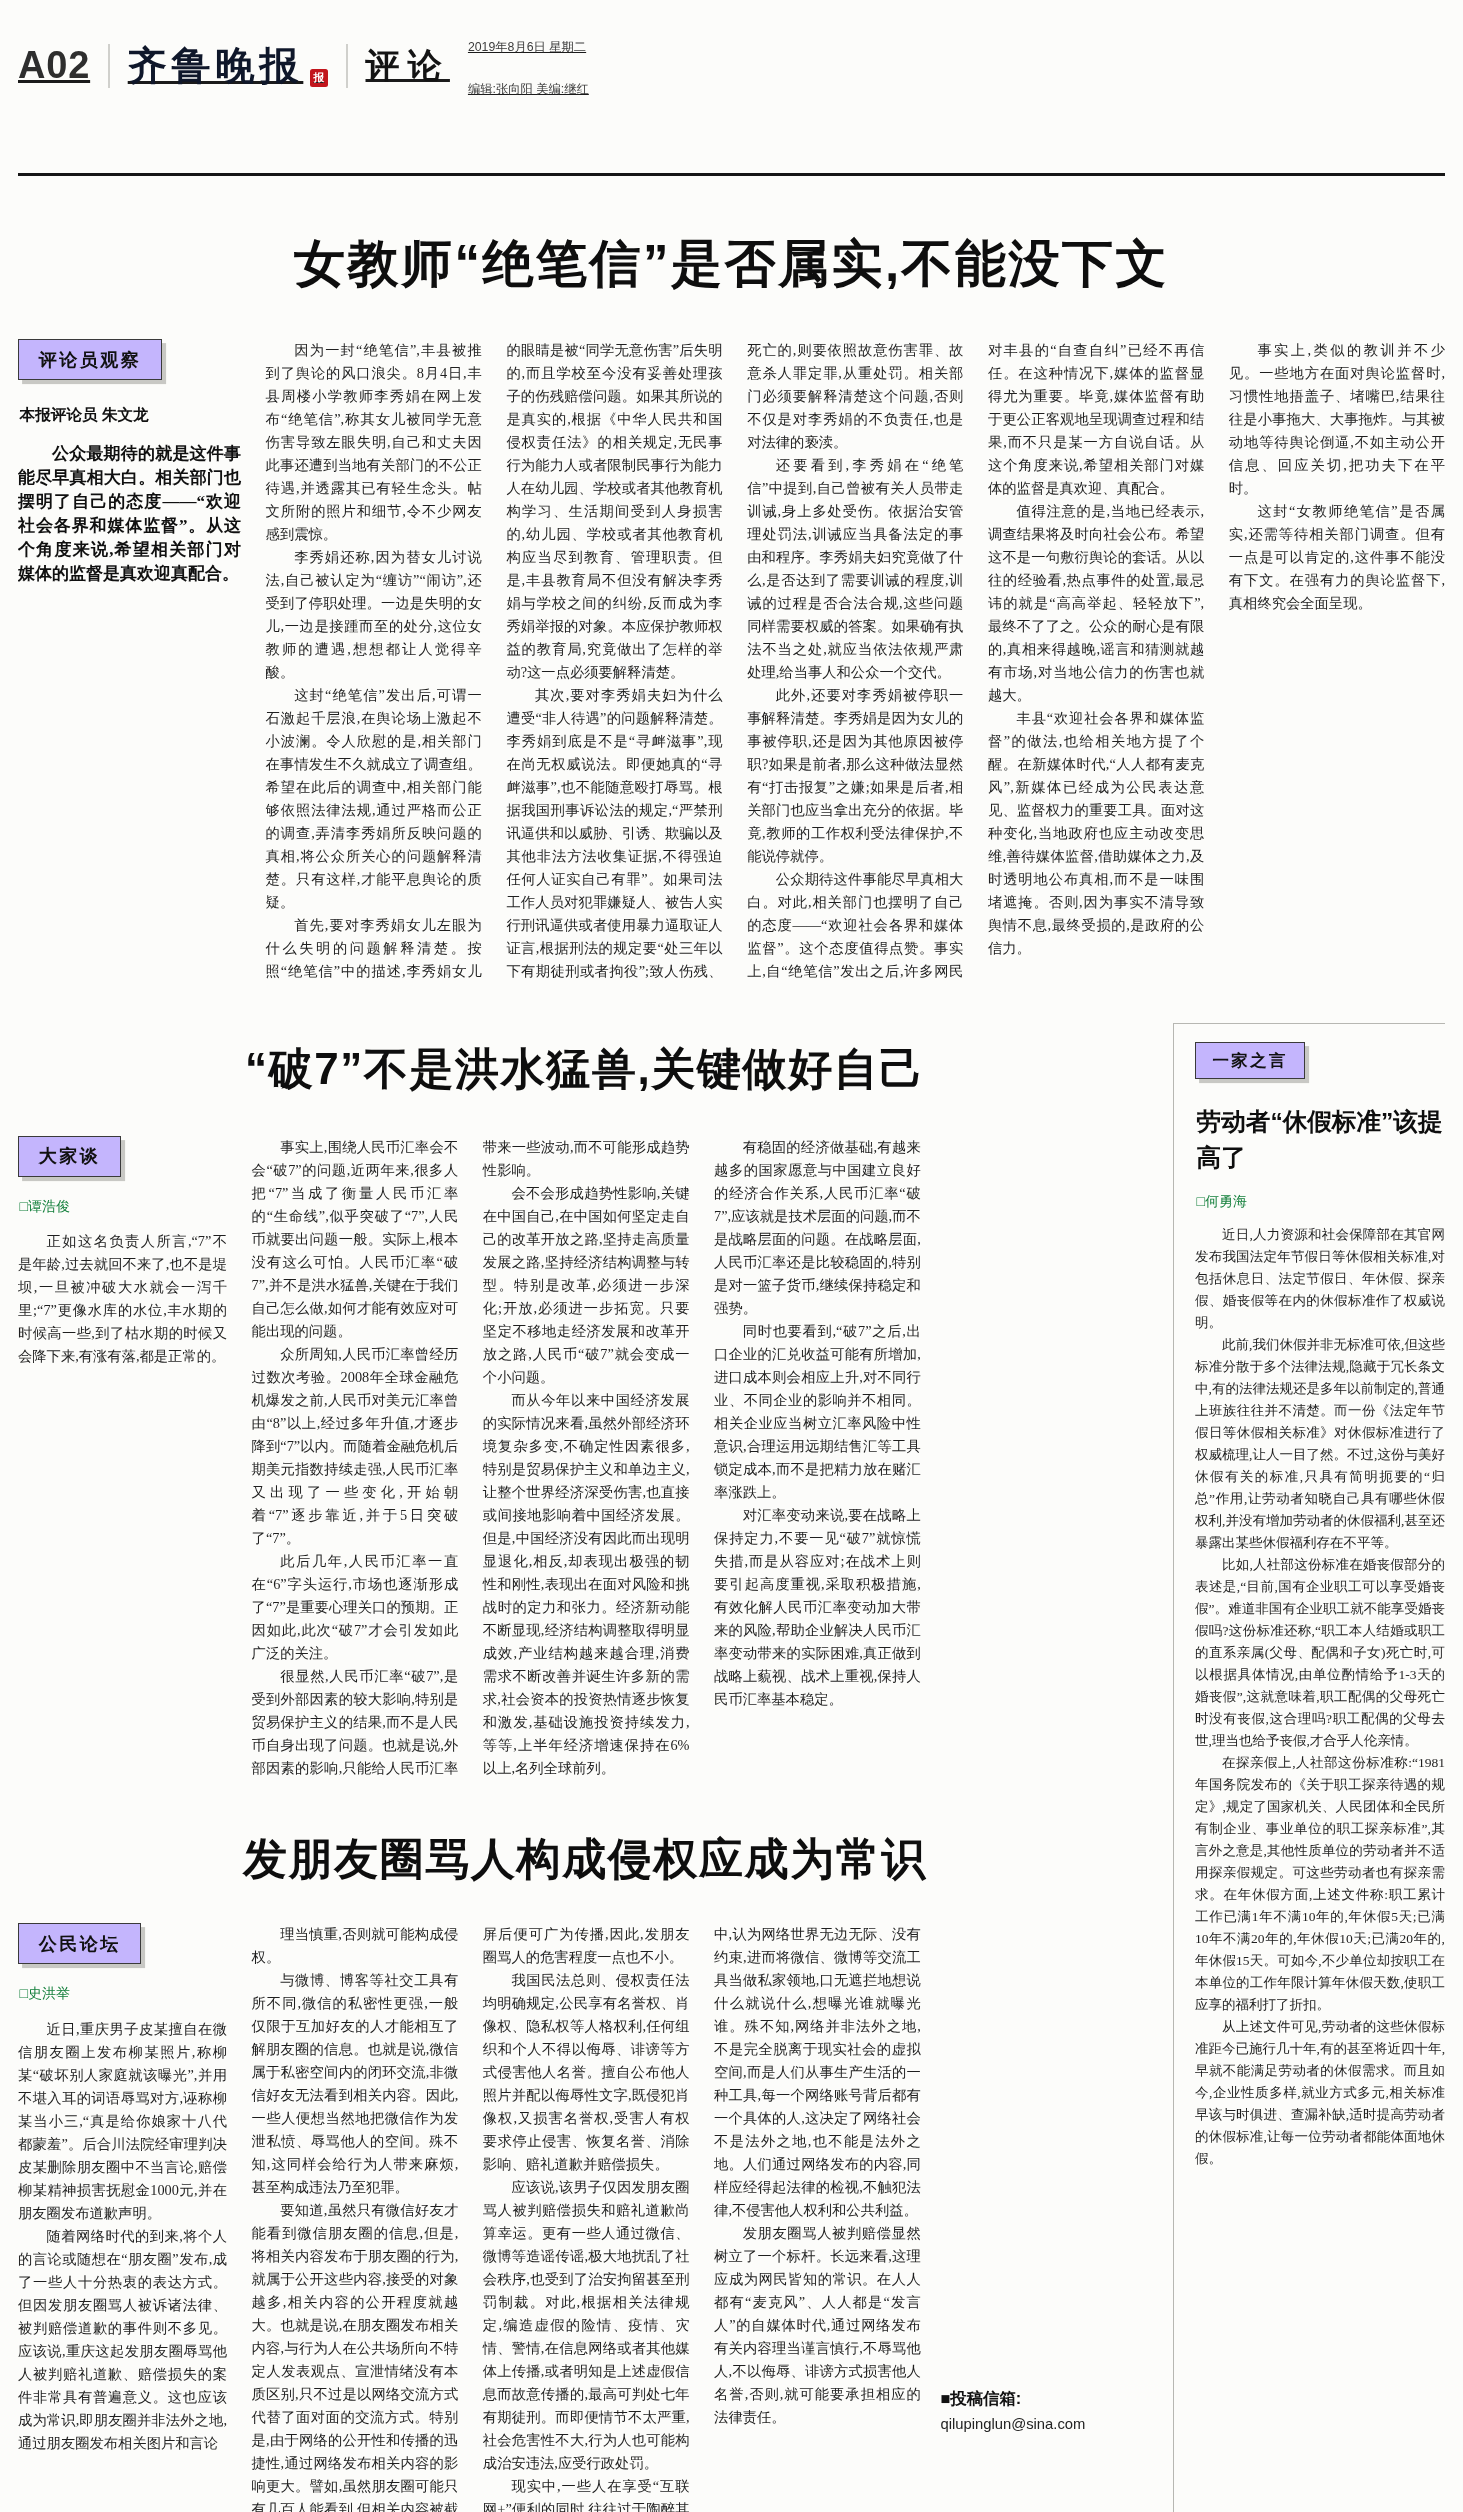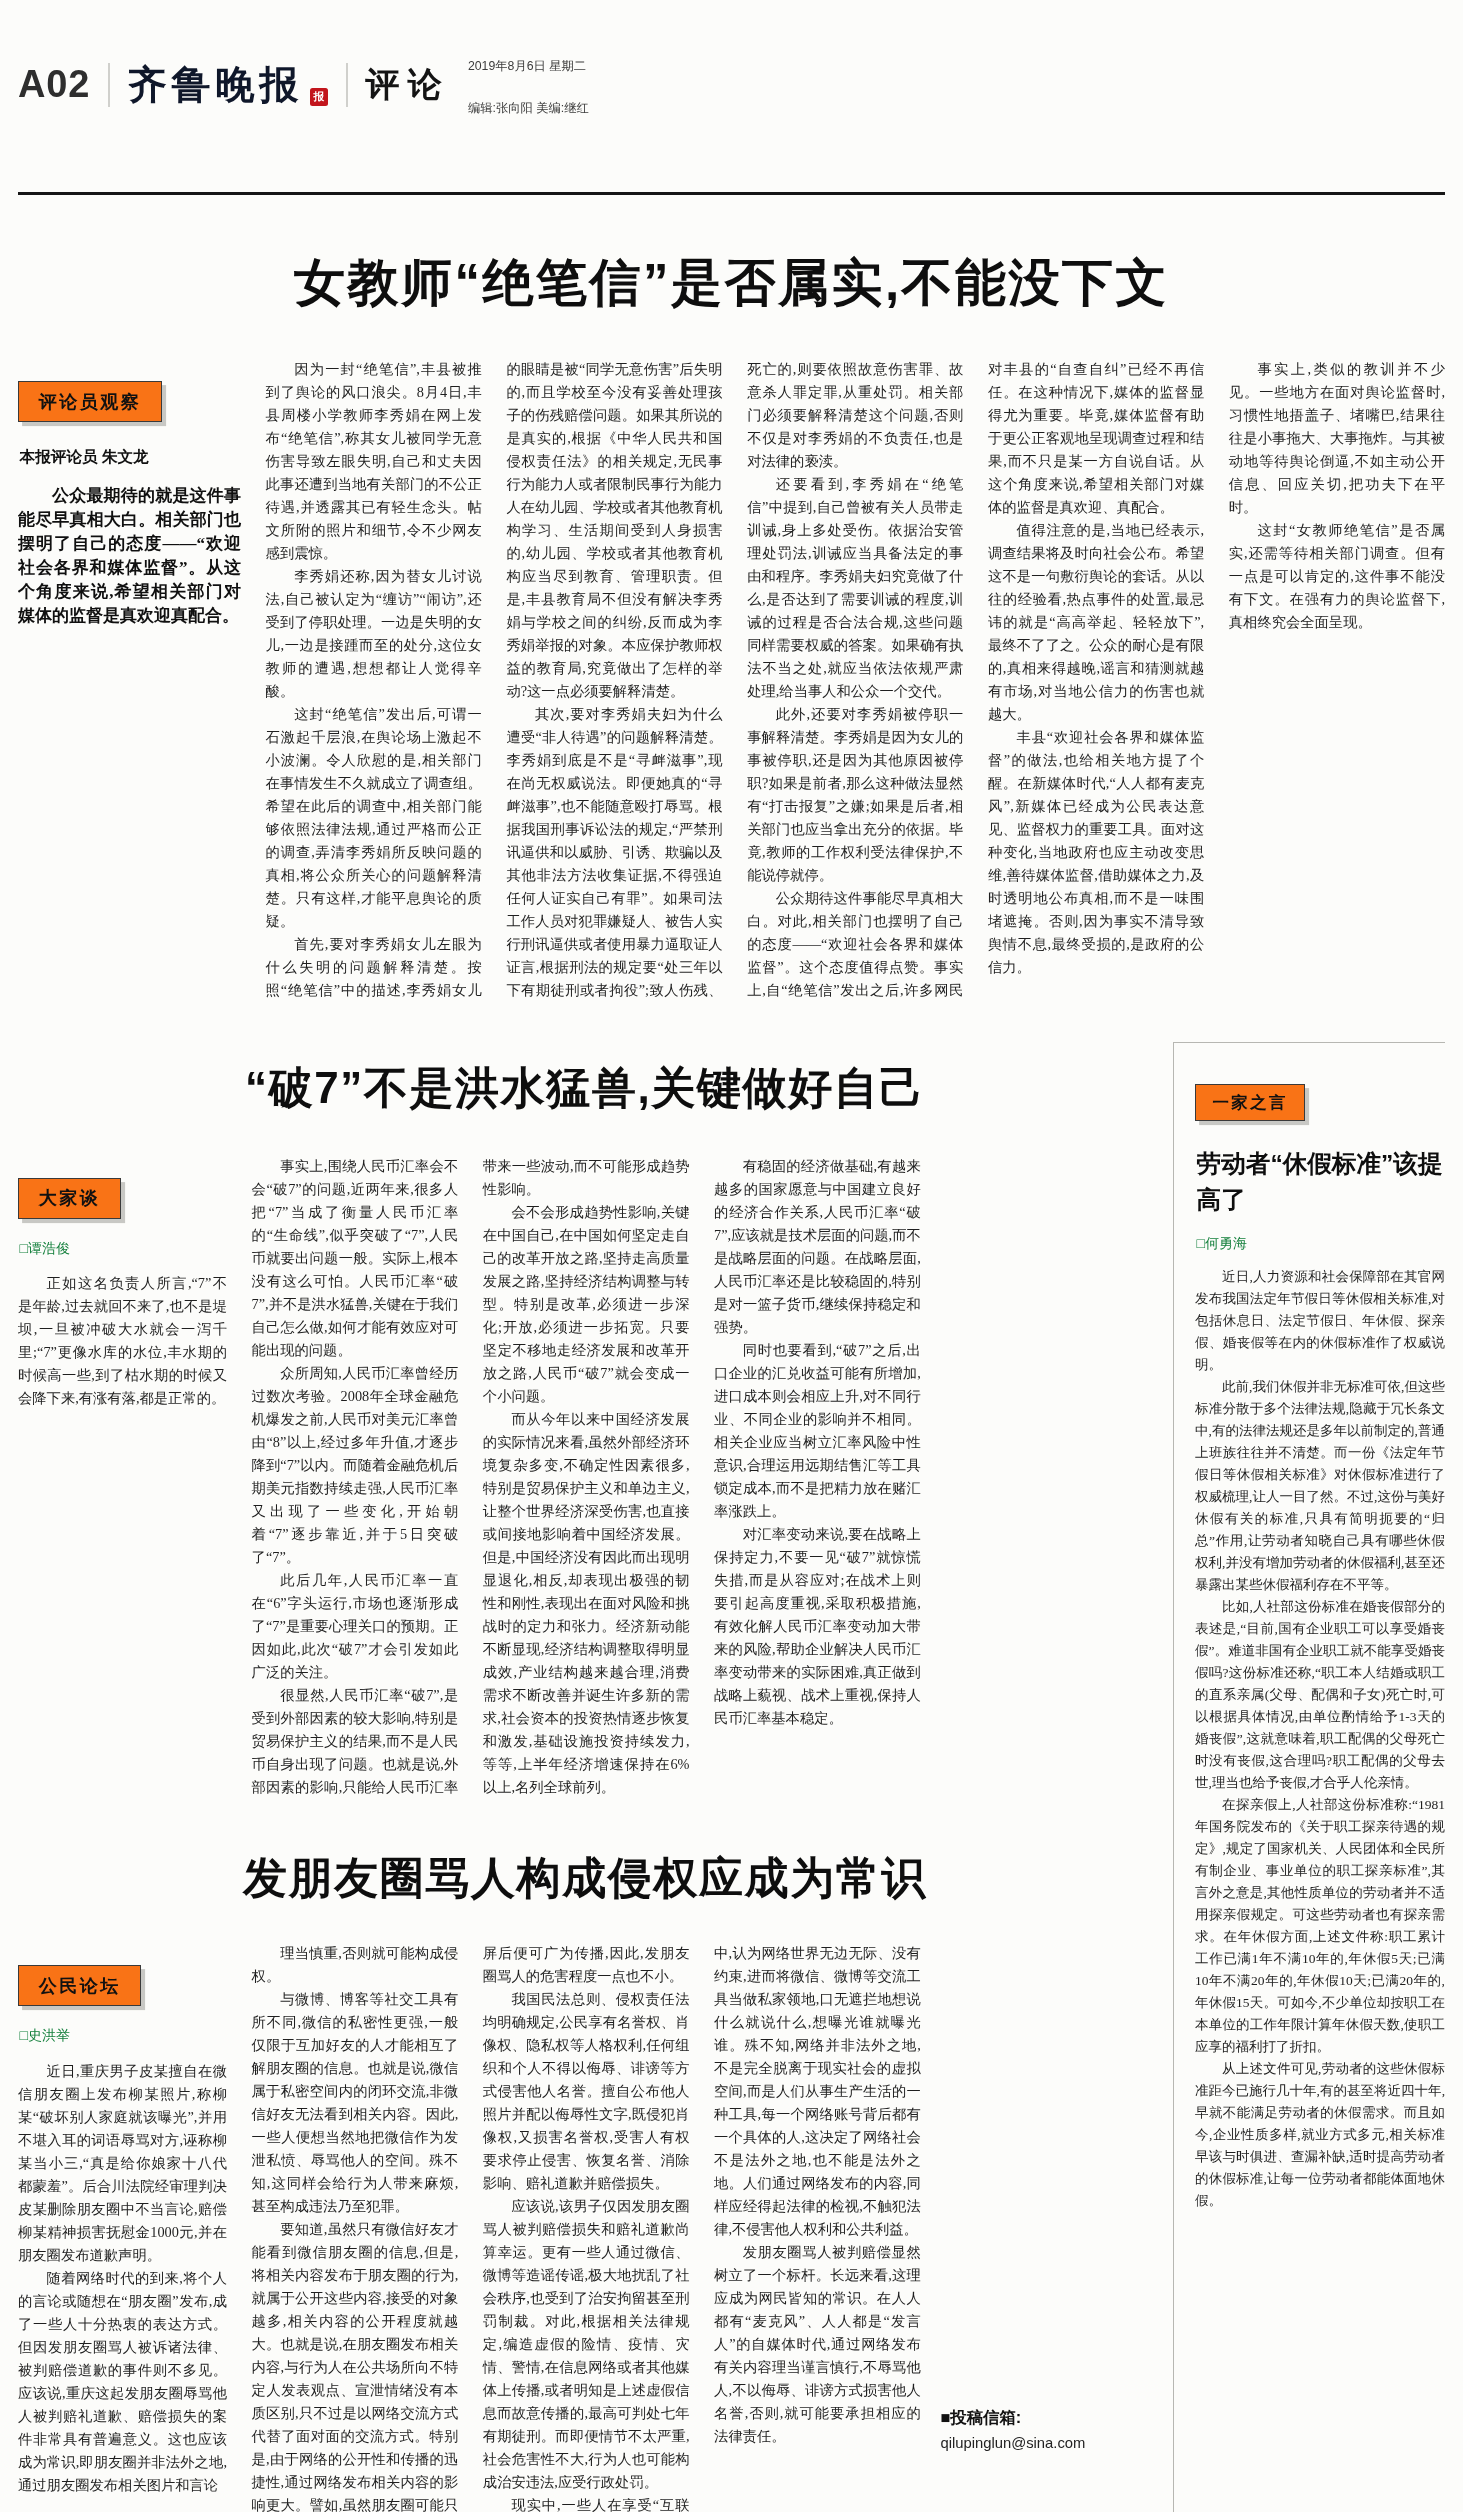--- a/index.html
+++ b/index.html
@@ -4,36 +4,36 @@
 <style>
   * { margin:0; padding:0; box-sizing:border-box; }
   html,body { background:#d8d8d5; }
   .page {
     position:relative; margin:0 auto; width:1463px; height:2512px;
     background:#fcfcfa; color:#1b1b1b; overflow:hidden;
     padding:0 18px; font-family:"Liberation Serif","DejaVu Serif",serif;
   }
 
   
-  .header { display:flex; align-items:center; gap:18px; padding-top:29px; }
+  .header { display:flex; align-items:center; gap:18px; padding-top:10px;text-decoration:underline; }
   .page-num { font:700 38px "Liberation Sans",sans-serif; color:#2e2e2e; letter-spacing:0.8px; }
   .vdiv { width:1.6px; height:44px; background:#d0d0cc; }
   .masthead-wrap { display:flex; align-items:flex-end; gap:6.6px; }
   .masthead { font:900 39px "Liberation Serif",serif; color:#0f172a; letter-spacing:4.9px; }
   .seal { width:18px; height:18px; background:#c2151c; border-radius:2.5px; color:#fff;
           font:700 10.7px "Liberation Sans",sans-serif; display:flex; align-items:center;
           justify-content:center; margin-bottom:5.7px; }
   .section-name { font:700 34px "Liberation Sans",sans-serif; color:#141414; letter-spacing:8.2px; }
   .dateblock { font:12.3px/1.7 "Liberation Sans",sans-serif; color:#3b3b3b; padding-top:6.6px; white-space:pre-line; }
   .header-rule { height:2.5px; background:#161616; margin-top:52px; }
 
   
-  .labelbox { display:inline-block; background:#f97316; border:0.8px solid #3a3a3a;
+  .labelbox { display:inline-block; background:#c4b5fd; border:0.8px solid #3a3a3a;
               box-shadow:4.1px 4.1px 0 #c8c8c4; padding:7.4px 19.7px;
-              font:700 18px "Liberation Sans",sans-serif; letter-spacing:2.5px; color:#111;margin-top:23px; }
+              font:700 18px "Liberation Sans",sans-serif; letter-spacing:2.5px; color:#111; }
   .byline-main { margin:24.6px 1.6px 16.4px; font:700 15.6px "Liberation Sans",sans-serif; color:#111; }
   .byline-sq { margin:21px 1.6px 14.8px; font:14px "Liberation Sans",sans-serif; color:#15803d; }
   .para { font-size:14.3px; line-height:23px; text-align:justify; text-indent:2em; color:#1f1f1f; }
   .abstract .para { font-weight:700; font-size:17px; line-height:24px; color:#101010; }
   .flow { flex:1; height:100%; column-gap:24.6px; column-fill:auto; }
   .cols5 { column-count:5; }
   .cols4 { column-count:4; }
   .col-first { width:223px; flex:none; }
 
   

